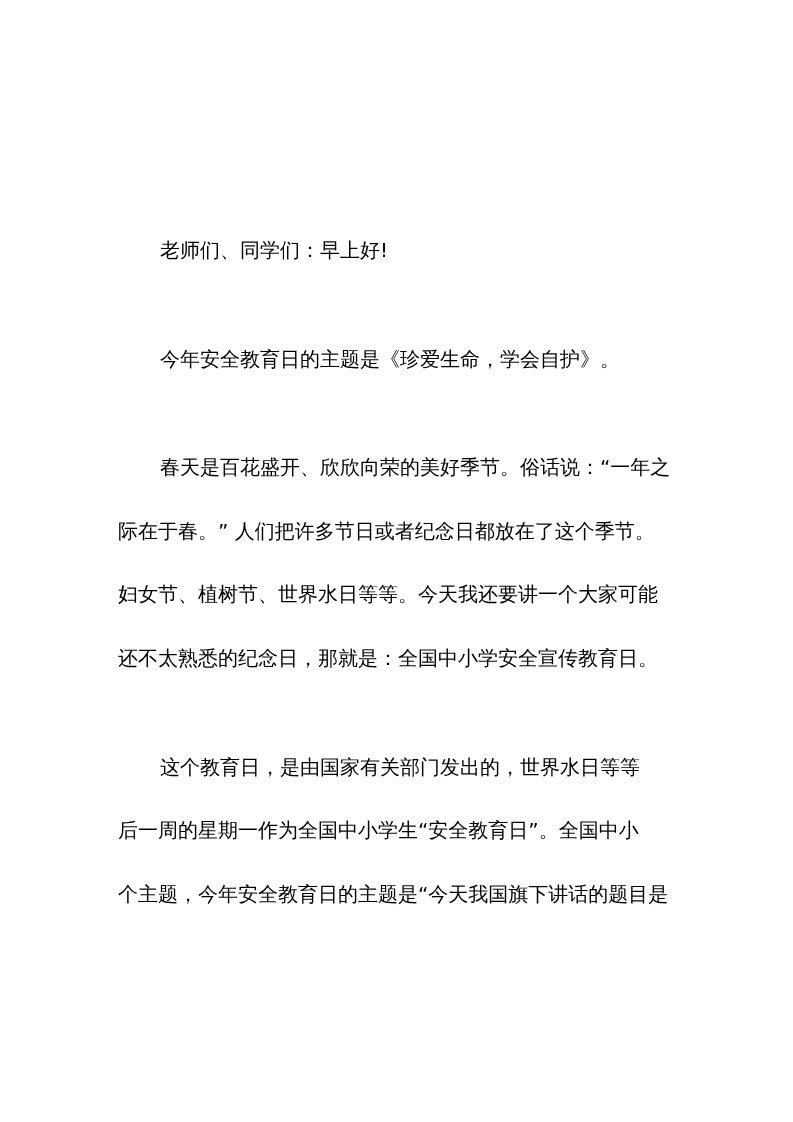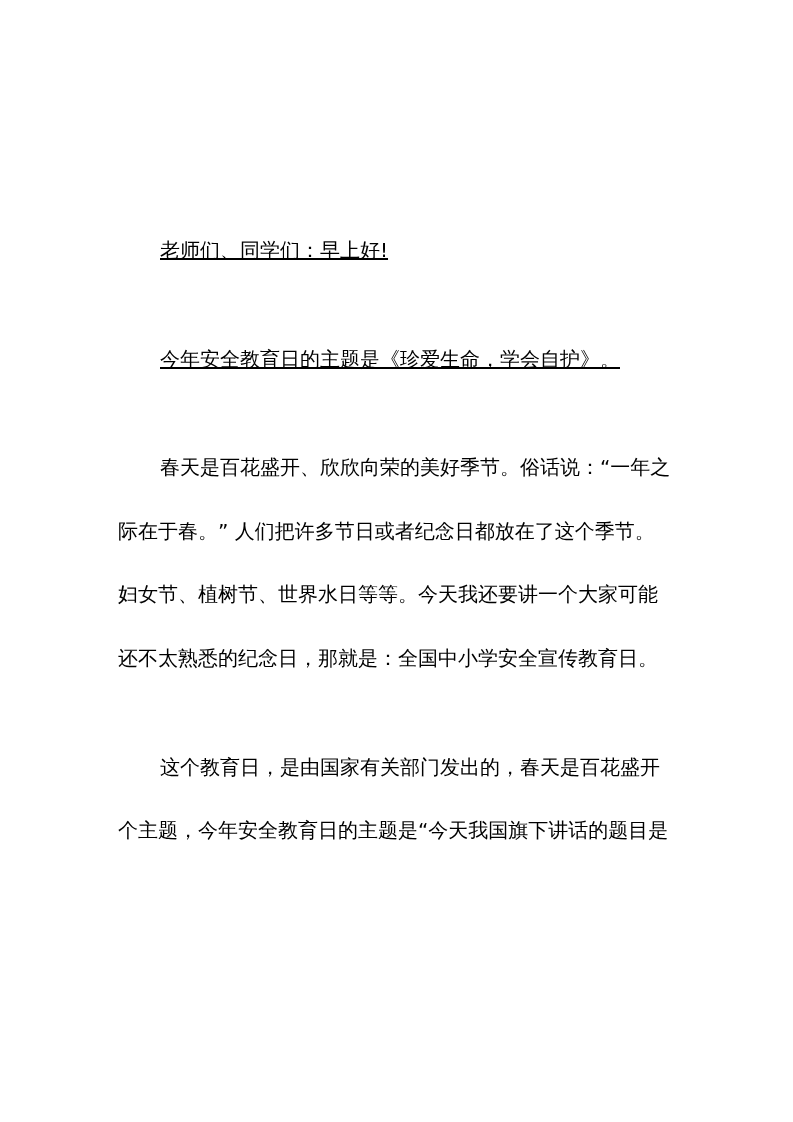--- a/index.html
+++ b/index.html
@@ -3,37 +3,38 @@
   <meta charset="utf-8">
   <style>
     html, body { margin: 0; padding: 0; background: #ffffff; }
     body { width: 793px; height: 1122px; position: relative; overflow: hidden; }
     .page {
       position: absolute; left: 118px; top: 219px; width: 560px;
       font-family: "DejaVu Sans", "Liberation Sans", sans-serif;
       font-size: 20px; color: #000000;
     }
     .para { margin: 0; line-height: 63.6px; text-align: justify; text-align-last: left; }
-    .para.indent { text-indent: 42px; text-decoration: underline; }
+    .para.indent { text-indent: 42px; }
     .para + .para { margin-top: 45px; }
     .line { display: block; white-space: nowrap; }
   </style>
 </head>
 <body>
 
 <div class="page">
   <p class="para indent">
     <span class="line">老师们、同学们：早上好!</span>
   </p>
   <p class="para indent">
     <span class="line">今年安全教育日的主题是《珍爱生命，学会自护》。</span>
   </p>
   <p class="para">
     <span class="line" style="padding-left:42px">春天是百花盛开、欣欣向荣的美好季节。俗话说：“一年之</span>
     <span class="line">际在于春。” 人们把许多节日或者纪念日都放在了这个季节。</span>
     <span class="line">妇女节、植树节、世界水日等等。今天我还要讲一个大家可能</span>
     <span class="line">还不太熟悉的纪念日，那就是：全国中小学安全宣传教育日。</span>
   </p>
   <p class="para">
-    <span class="line" style="padding-left:42px">这个教育日，是由国家有关部门发出的，春天是百花盛开</span>
+    <span class="line" style="padding-left:42px">这个教育日，是由国家有关部门发出的，世界水日等等</span>
+    <span class="line">后一周的星期一作为全国中小学生“安全教育日”。全国中小</span>
     <span class="line">个主题，今年安全教育日的主题是“今天我国旗下讲话的题目是</span>
   </p>
 </div>
 
 </body></html>

